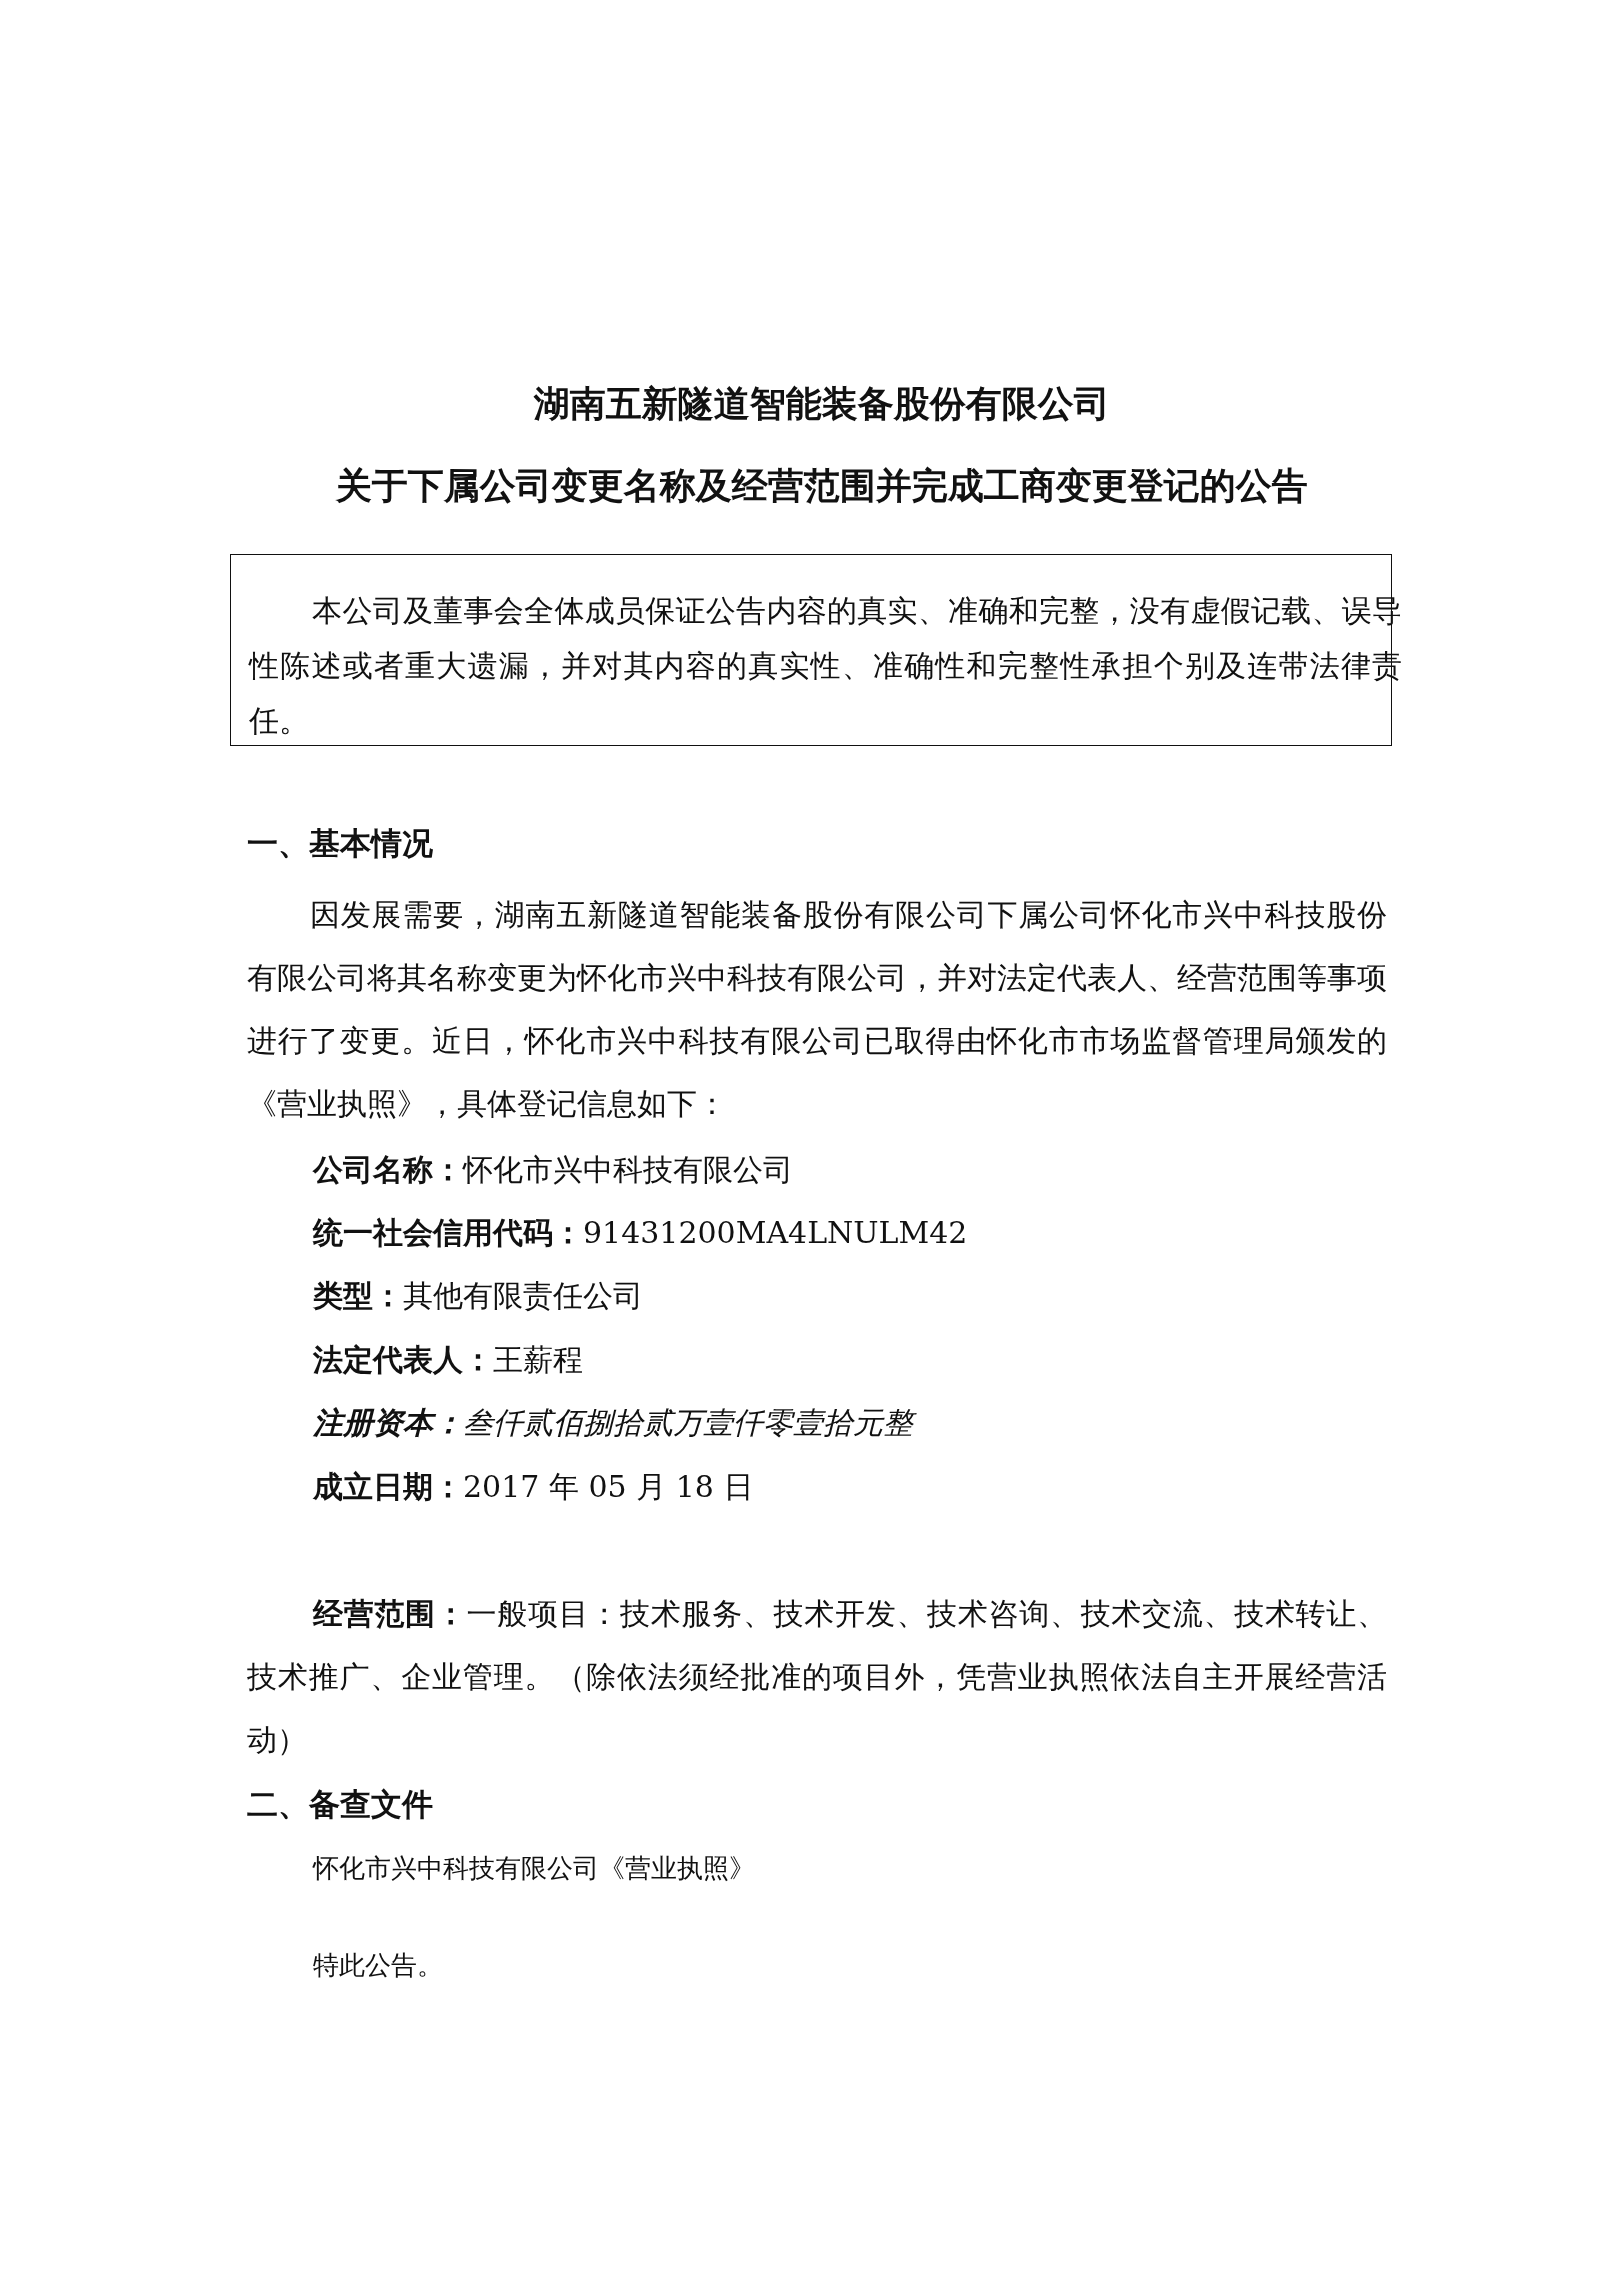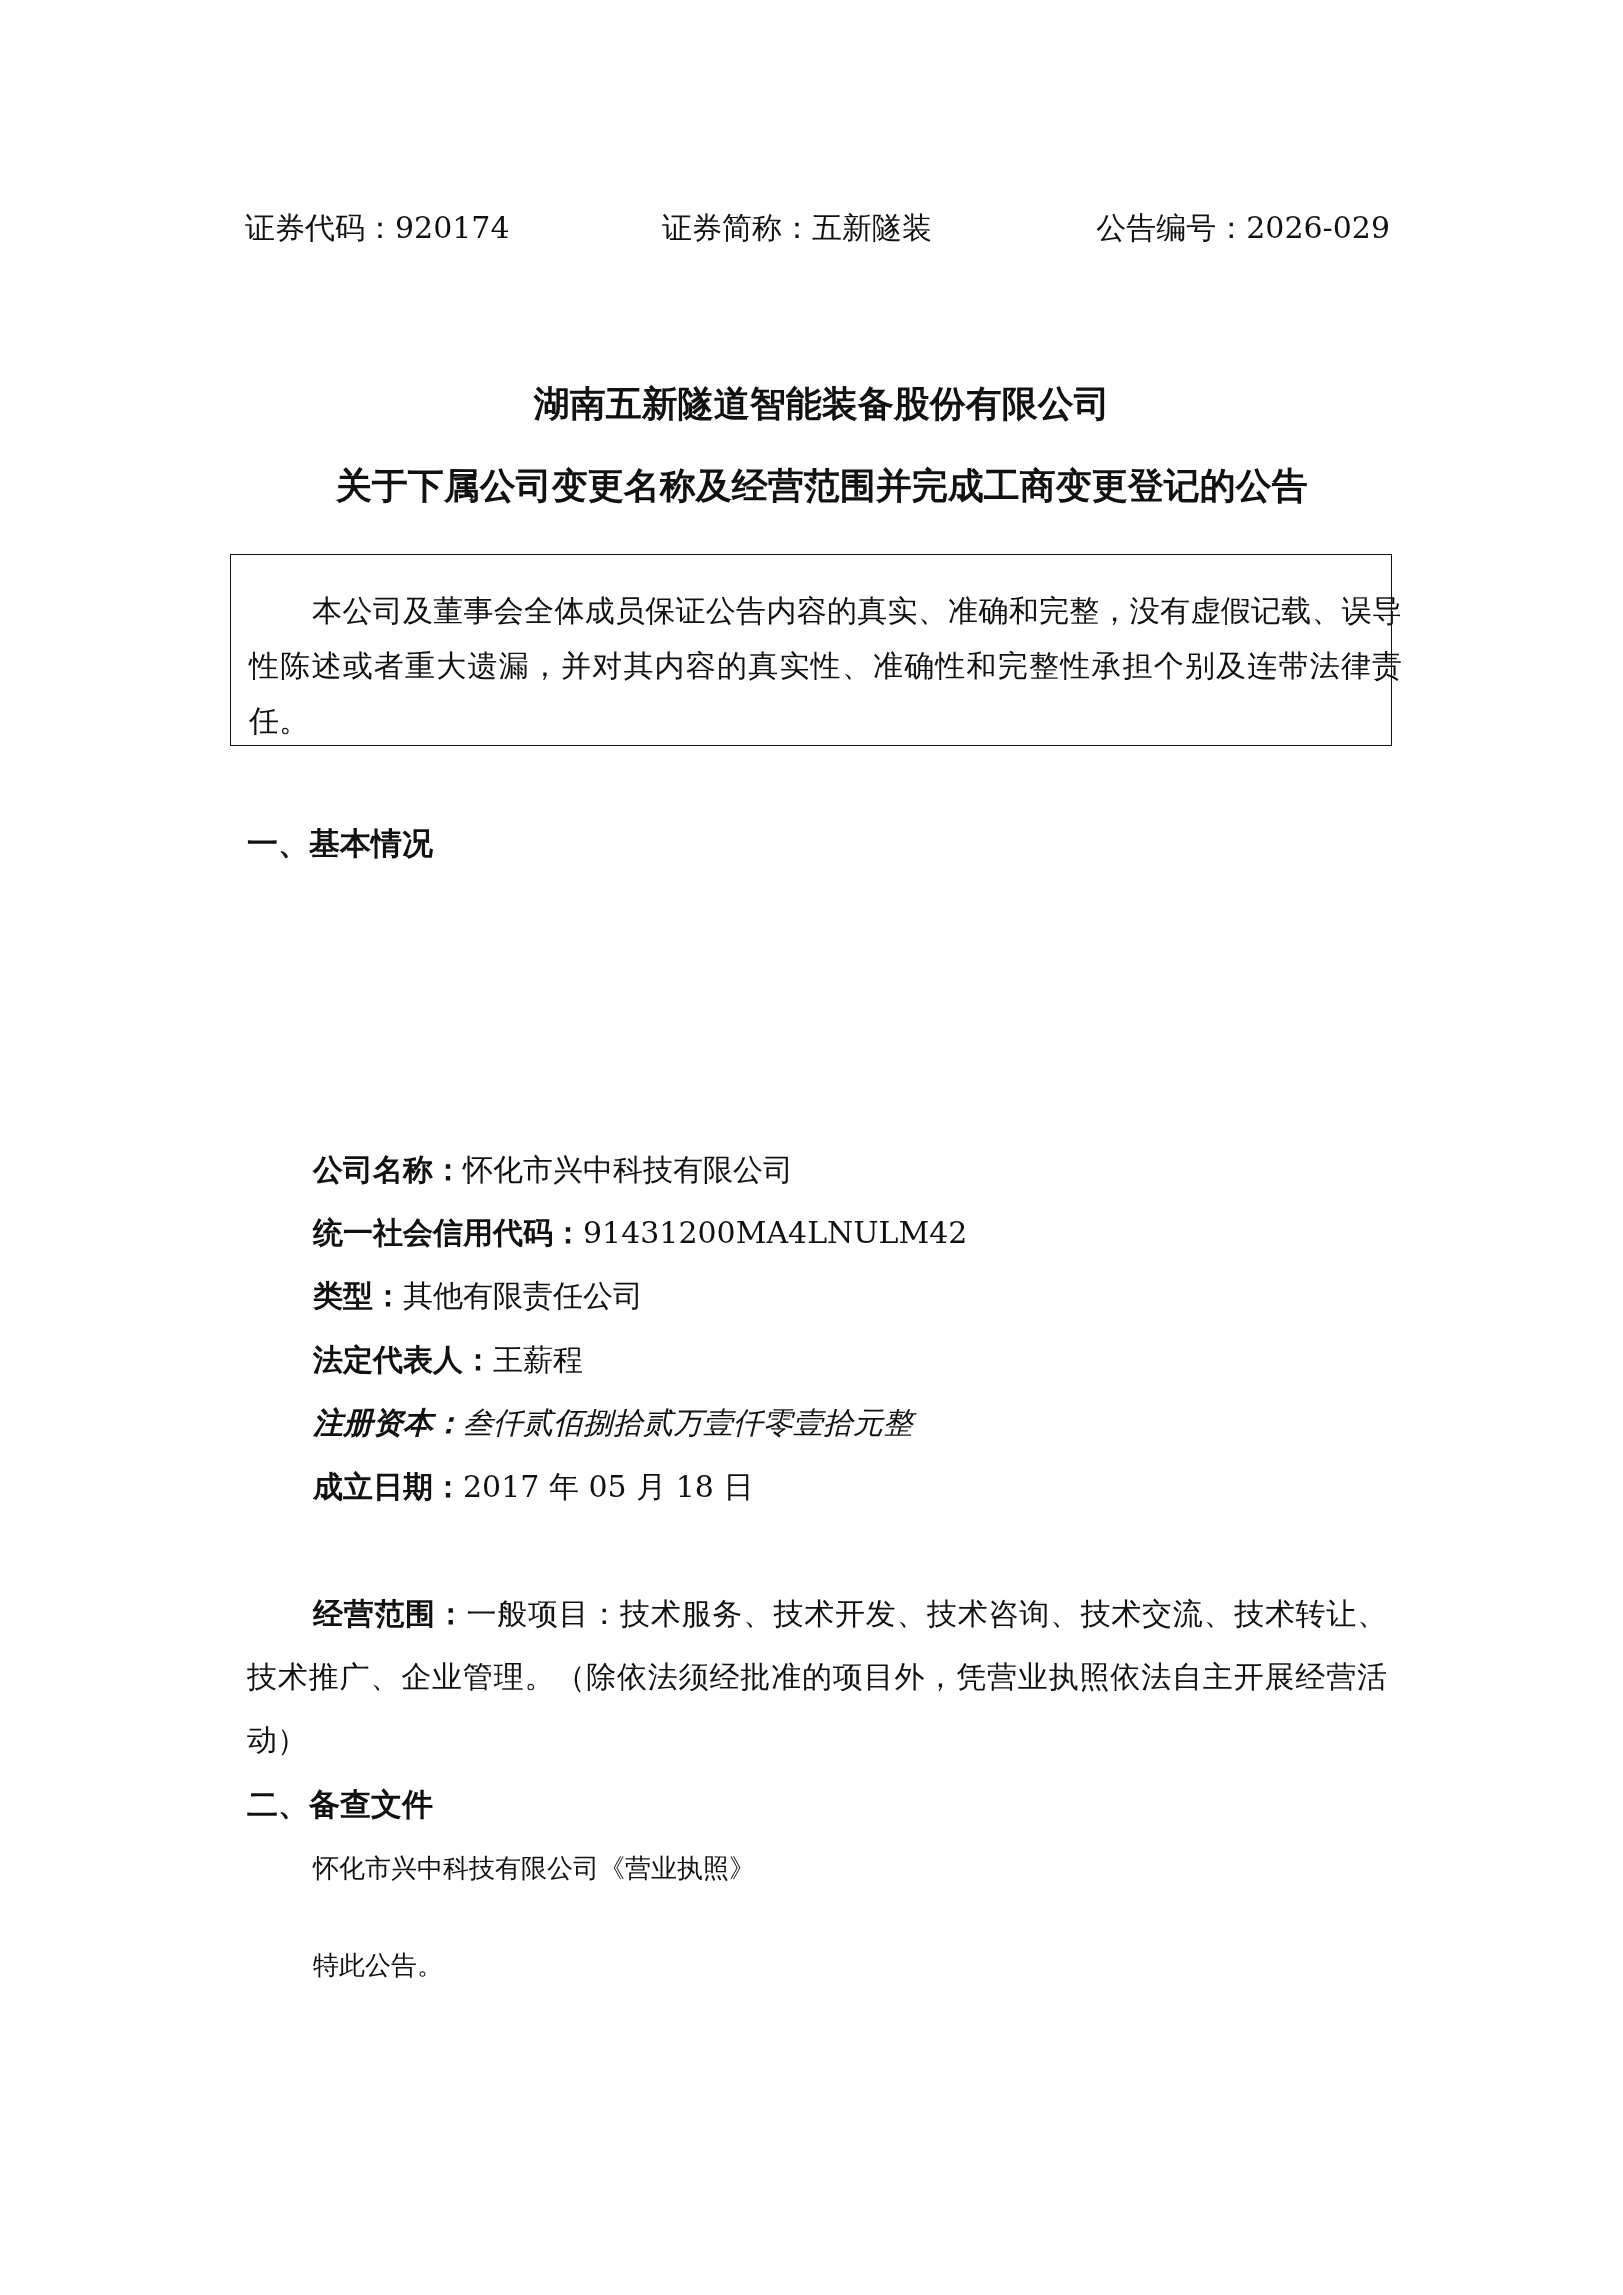--- a/index.html
+++ b/index.html
@@ -126,35 +126,33 @@
       font-size: 26px;
       line-height: 51px;
       white-space: nowrap;
     }
   </style>
 </head>
 <body>
 
 <div class="page">
 
-  <div class="header-row">
-    <div class="cell code"><span>证券代码：</span><span>920174</span></div>
-    <div class="cell abbr"><span>证券简称：</span><span>五新隧装</span></div>
-    <div class="cell num"><span>公告编号：</span><span>2026-029</span></div>
-  </div>
 
   <div class="title t1">湖南五新隧道智能装备股份有限公司</div>
   <div class="title t2">关于下属公司变更名称及经营范围并完成工商变更登记的公告</div>
 
   <div class="disclaimer">
     <p>本公司及董事会全体成员保证公告内容的真实、准确和完整，没有虚假记载、误导性陈述或者重大遗漏，并对其内容的真实性、准确性和完整性承担个别及连带法律责任。</p>
   </div>
 
   <div class="section-heading" style="top:818px;">一、基本情况</div>
 
+  <div class="body-block" style="top:883px;">
+    <p class="para">因发展需要，湖南五新隧道智能装备股份有限公司下属公司怀化市兴中科技股份有限公司将其名称变更为怀化市兴中科技有限公司，并对法定代表人、经营范围等事项进行了变更。近日，怀化市兴中科技有限公司已取得由怀化市市场监督管理局颁发的《营业执照》，具体登记信息如下：</p>
+  </div>
 
   <div class="field-row" style="top:1144px;">
     <span class="label">公司名称：</span><span>怀化市兴中科技有限公司</span>
   </div>
   <div class="field-row" style="top:1207px;">
     <span class="label">统一社会信用代码：</span><span>91431200MA4LNULM42</span>
   </div>
   <div class="field-row" style="top:1270px;">
     <span class="label">类型：</span><span>其他有限责任公司</span>
   </div>

